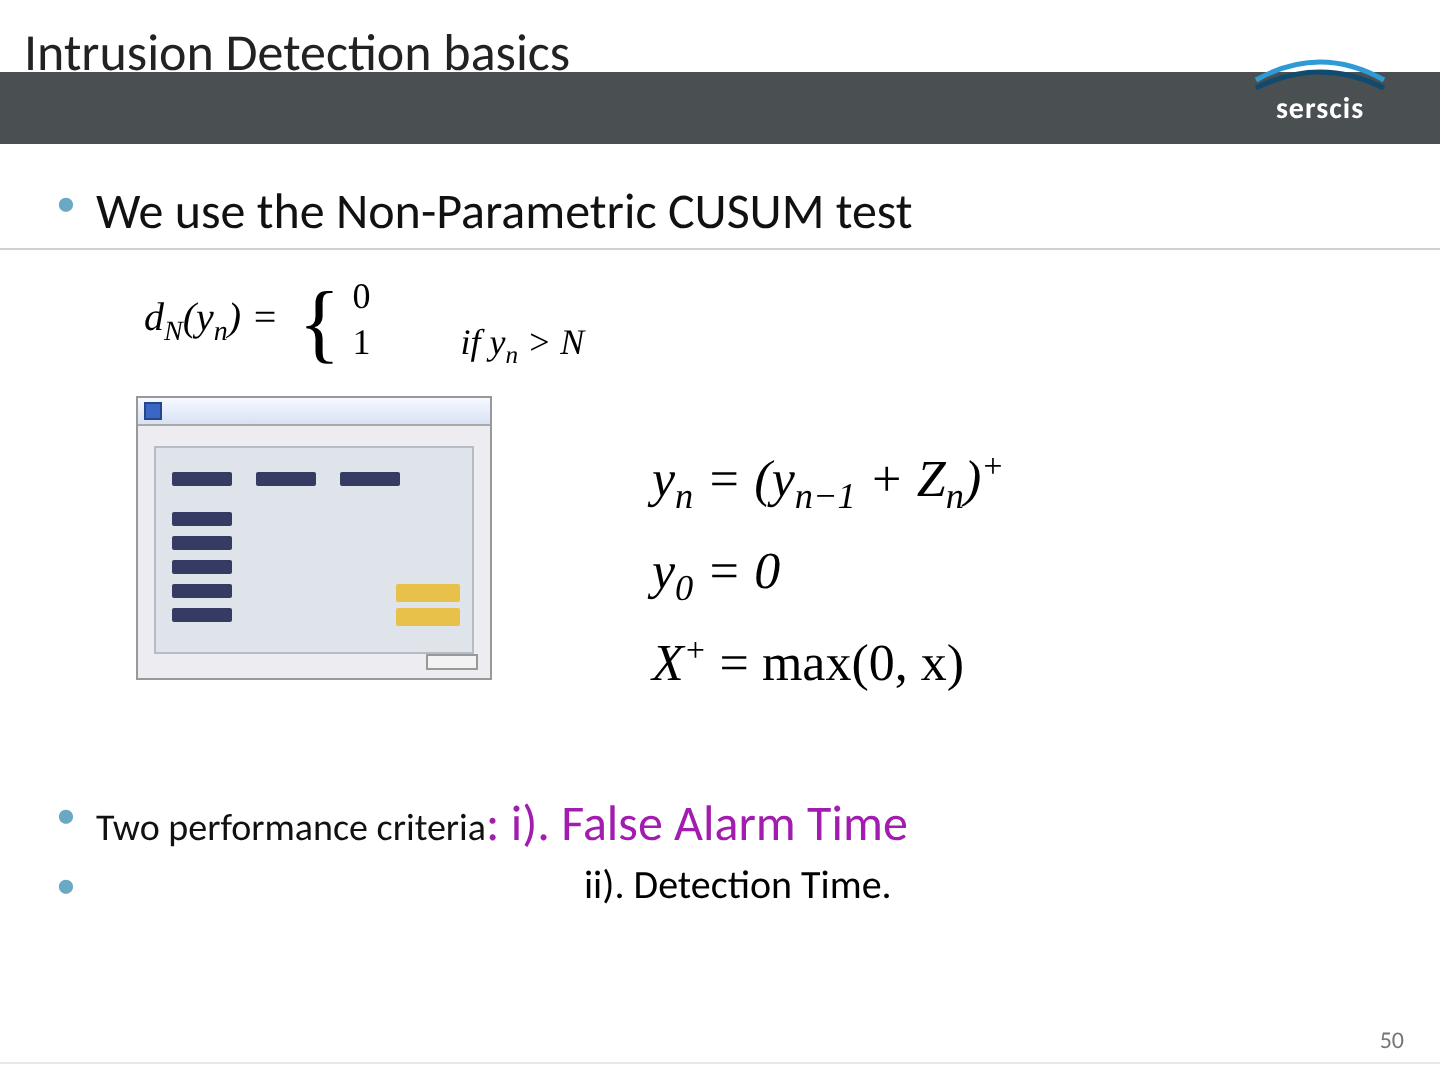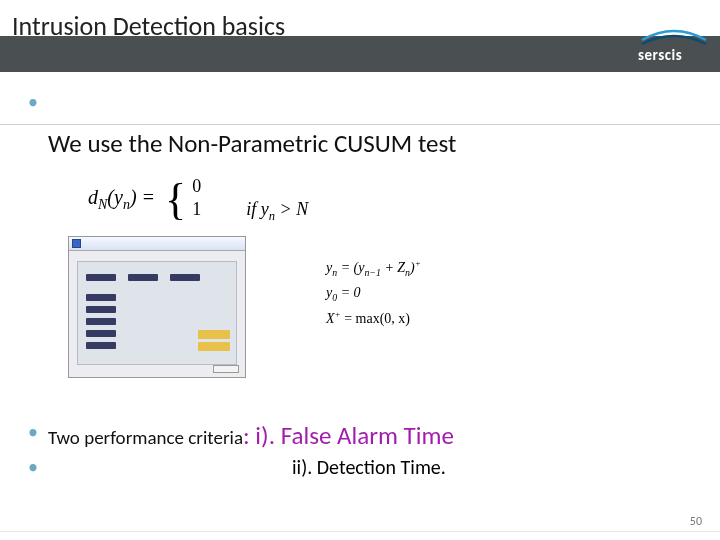--- a/index.html
+++ b/index.html
@@ -30,22 +30,23 @@
     top: 10px;
     left: 12px;
     font-size: 26px;
     color: #222;
     font-weight: 400;
     z-index: 2;
   }
   .logo {
     position: absolute;
     top: 26px;
-    right: 10px;
+    right: 24px;
     z-index: 3;
+    text-align: center;
   }
   .logo-swoosh {
     width: 72px;
     height: 22px;
     position: relative;
   }
   .logo-swoosh svg { display: block; }
   .logo-text {
     font-size: 15px;
     color: #fff;
@@ -70,32 +71,31 @@
   }
   .bullet-dot {
     color: #6aa9c4;
     font-size: 20px;
     line-height: 1.2;
     margin-right: 10px;
   }
   .bullet-text-lg {
     font-size: 25px;
     color: #111;
-    margin-top: 38px;
   }
   .bullet-text-sm {
     font-size: 19px;
     color: #111;
   }
   .bullet-tail-lg {
     font-size: 25px;
     color: #a21caf;
   }
   .formula1 {
-    margin: 16px 0 8px 60px;
+    margin: 16px 0 8px 44px;
     font-family: "Times New Roman", serif;
     font-style: italic;
     font-size: 20px;
     display: flex;
     align-items: center;
   }
   .brace {
     font-size: 44px;
     font-style: normal;
     margin: 0 6px 0 10px;
@@ -161,21 +161,21 @@
     bottom: 4px;
     width: 26px; height: 8px;
     background: #f3f3f3;
     border: 1px solid #999;
   }
   .formula-col {
     margin-left: 80px;
     margin-top: 20px;
     font-family: "Times New Roman", serif;
     font-style: italic;
-    font-size: 14px;
+    font-size: 26px;
     line-height: 1.7;
   }
   .formula-col .row { white-space: nowrap; }
   .formula-col sup { font-size: 0.65em; vertical-align: super;}
   .criteria {
     margin-top: 42px;
   }
   .criteria .bullet-row { margin-bottom: 4px; }
   .indent-ii {
     margin-left: 244px;

